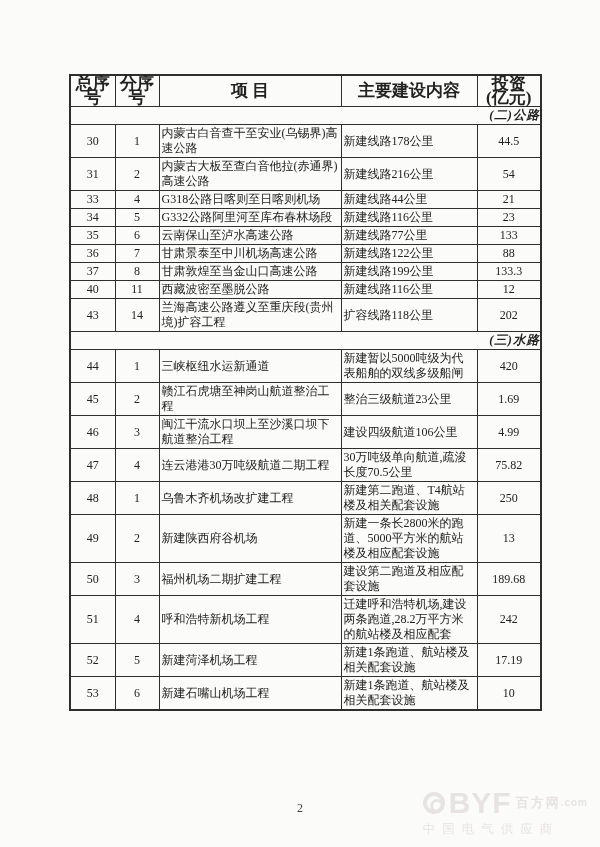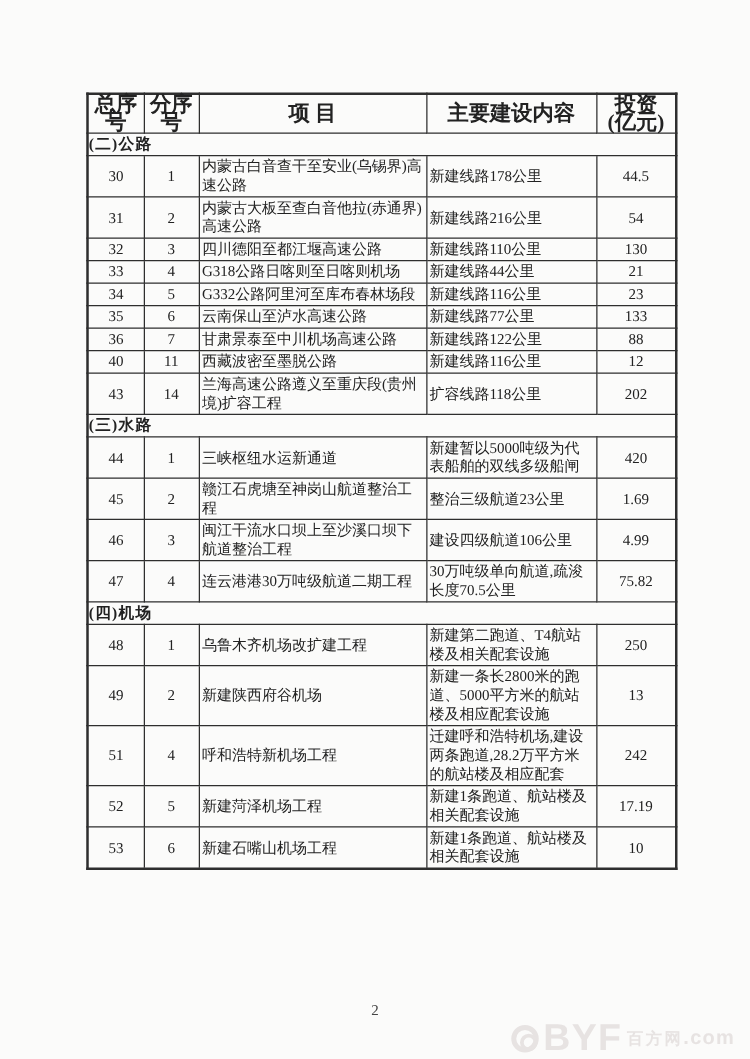--- a/index.html
+++ b/index.html
@@ -31,25 +31,26 @@
   thead th {
     font-weight: bold;
     text-align: center;
     height: 30px;
     font-size: 17px;
     white-space: pre-line;
     line-height: 14px;
   }
   tr.section-row td {
     font-weight: bold;
-    text-align: left;
+    text-align: right;
     padding: 1px 0;
     height: 17px;
     font-size: 12.5px;
     letter-spacing: 1px;
+    font-style: italic;
   }
   td.c-no, td.c-sub, td.c-invest { text-align: center; }
   td.c-project, td.c-content { text-align: left; padding: 1px 4px; }
   tr.data-row td { height: 17px; }
 
   .page-number {
     position: absolute;
     left: 0; top: 801px;
     width: 600px;
     text-align: center;
@@ -57,21 +58,21 @@
     color: #444;
   }
 
   .watermark {
     position: absolute;
     right: 12px; top: 790px;
     color: #e7e3e2;
     font-family: "Liberation Sans", "DejaVu Sans", sans-serif;
     user-select: none;
   }
-  .wm-top { display: flex; align-items: center; gap: 4px; margin-top: 28px; }
+  .wm-top { display: flex; align-items: center; gap: 4px; }
   .wm-icon {
     display: inline-block;
     width: 22px; height: 22px;
     border: 4px solid #e7e3e2;
     border-radius: 50%;
     position: relative;
   }
   .wm-icon::after {
     content: "";
     position: absolute;
@@ -81,21 +82,21 @@
     border-radius: 50%;
   }
   .wm-byf {
     font-size: 30px;
     font-weight: bold;
     letter-spacing: 1px;
     line-height: 26px;
   }
   .wm-right { display: flex; flex-direction: row; align-items: flex-end; line-height: 12px; }
   .wm-bfw { font-size: 13px; font-weight: bold; letter-spacing: 2px; }
-  .wm-com { font-size: 16px; font-weight: bold; letter-spacing: 1px; }
+  .wm-com { font-size: 10px; font-weight: bold; letter-spacing: 1px; }
   .wm-tagline {
     margin-top: 5px;
     font-size: 12.5px;
     letter-spacing: 7px;
     white-space: nowrap;
   }
 </style>
 </head>
 <body>
 
@@ -133,27 +134,20 @@
     </tr>
 
     <tr class="data-row">
       <td class="c-no">31</td>
       <td class="c-sub">2</td>
       <td class="c-project">内蒙古大板至查白音他拉(赤通界)高速公路</td>
       <td class="c-content">新建线路216公里</td>
       <td class="c-invest">54</td>
     </tr>
 
-    <tr class="data-row">
-      <td class="c-no">32</td>
-      <td class="c-sub">3</td>
-      <td class="c-project">四川德阳至都江堰高速公路</td>
-      <td class="c-content">新建线路110公里</td>
-      <td class="c-invest">130</td>
-    </tr>
 
     <tr class="data-row">
       <td class="c-no">33</td>
       <td class="c-sub">4</td>
       <td class="c-project">G318公路日喀则至日喀则机场</td>
       <td class="c-content">新建线路44公里</td>
       <td class="c-invest">21</td>
     </tr>
 
     <tr class="data-row">
@@ -173,20 +167,27 @@
     </tr>
 
     <tr class="data-row">
       <td class="c-no">36</td>
       <td class="c-sub">7</td>
       <td class="c-project">甘肃景泰至中川机场高速公路</td>
       <td class="c-content">新建线路122公里</td>
       <td class="c-invest">88</td>
     </tr>
 
+    <tr class="data-row">
+      <td class="c-no">37</td>
+      <td class="c-sub">8</td>
+      <td class="c-project">甘肃敦煌至当金山口高速公路</td>
+      <td class="c-content">新建线路199公里</td>
+      <td class="c-invest">133.3</td>
+    </tr>
 
 
 
     <tr class="data-row">
       <td class="c-no">40</td>
       <td class="c-sub">11</td>
       <td class="c-project">西藏波密至墨脱公路</td>
       <td class="c-content">新建线路116公里</td>
       <td class="c-invest">12</td>
     </tr>
@@ -230,40 +231,44 @@
     </tr>
 
     <tr class="data-row">
       <td class="c-no">47</td>
       <td class="c-sub">4</td>
       <td class="c-project">连云港港30万吨级航道二期工程</td>
       <td class="c-content">30万吨级单向航道,疏浚长度70.5公里</td>
       <td class="c-invest">75.82</td>
     </tr>
 
-    <tr class="section-row">
-      <td colspan="5" class="c-section">(四)机场</td>
-    </tr>
 
     <tr class="data-row">
       <td class="c-no">48</td>
       <td class="c-sub">1</td>
       <td class="c-project">乌鲁木齐机场改扩建工程</td>
       <td class="c-content">新建第二跑道、T4航站楼及相关配套设施</td>
       <td class="c-invest">250</td>
     </tr>
 
     <tr class="data-row">
       <td class="c-no">49</td>
       <td class="c-sub">2</td>
       <td class="c-project">新建陕西府谷机场</td>
       <td class="c-content">新建一条长2800米的跑道、5000平方米的航站楼及相应配套设施</td>
       <td class="c-invest">13</td>
     </tr>
 
+    <tr class="data-row">
+      <td class="c-no">50</td>
+      <td class="c-sub">3</td>
+      <td class="c-project">福州机场二期扩建工程</td>
+      <td class="c-content">建设第二跑道及相应配套设施</td>
+      <td class="c-invest">189.68</td>
+    </tr>
 
     <tr class="data-row">
       <td class="c-no">51</td>
       <td class="c-sub">4</td>
       <td class="c-project">呼和浩特新机场工程</td>
       <td class="c-content">迁建呼和浩特机场,建设两条跑道,28.2万平方米的航站楼及相应配套</td>
       <td class="c-invest">242</td>
     </tr>
 
     <tr class="data-row">

